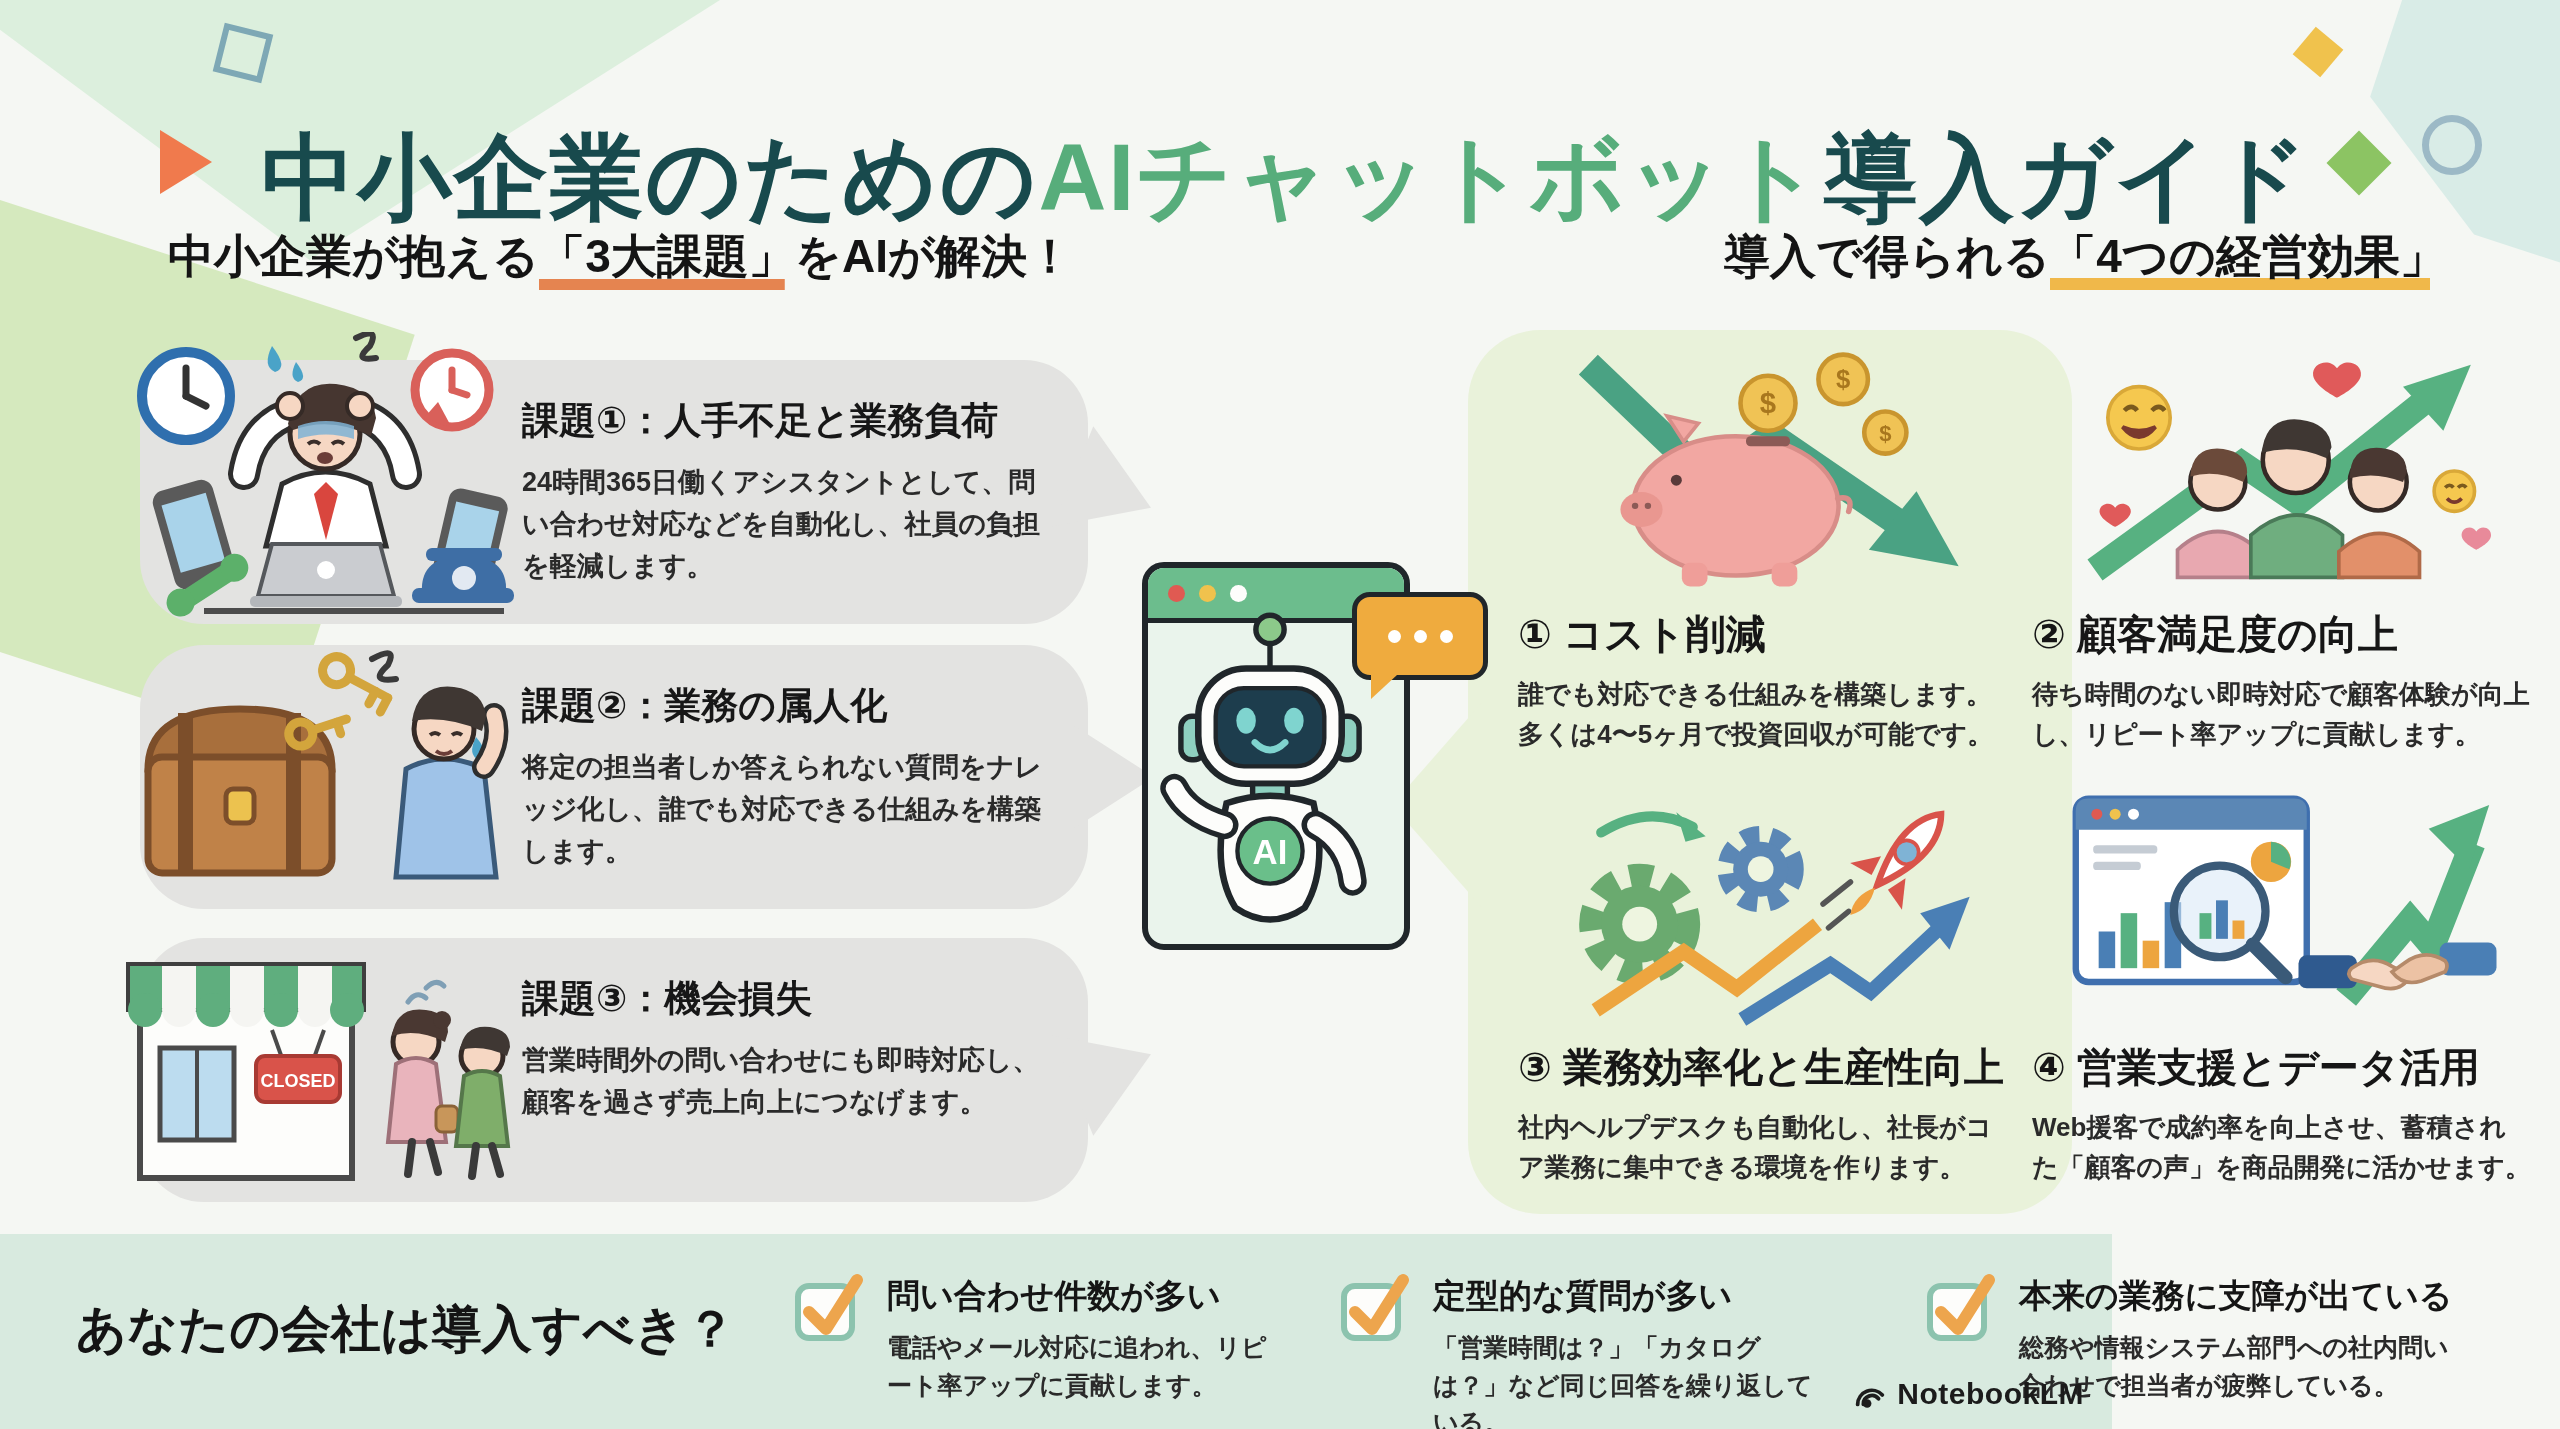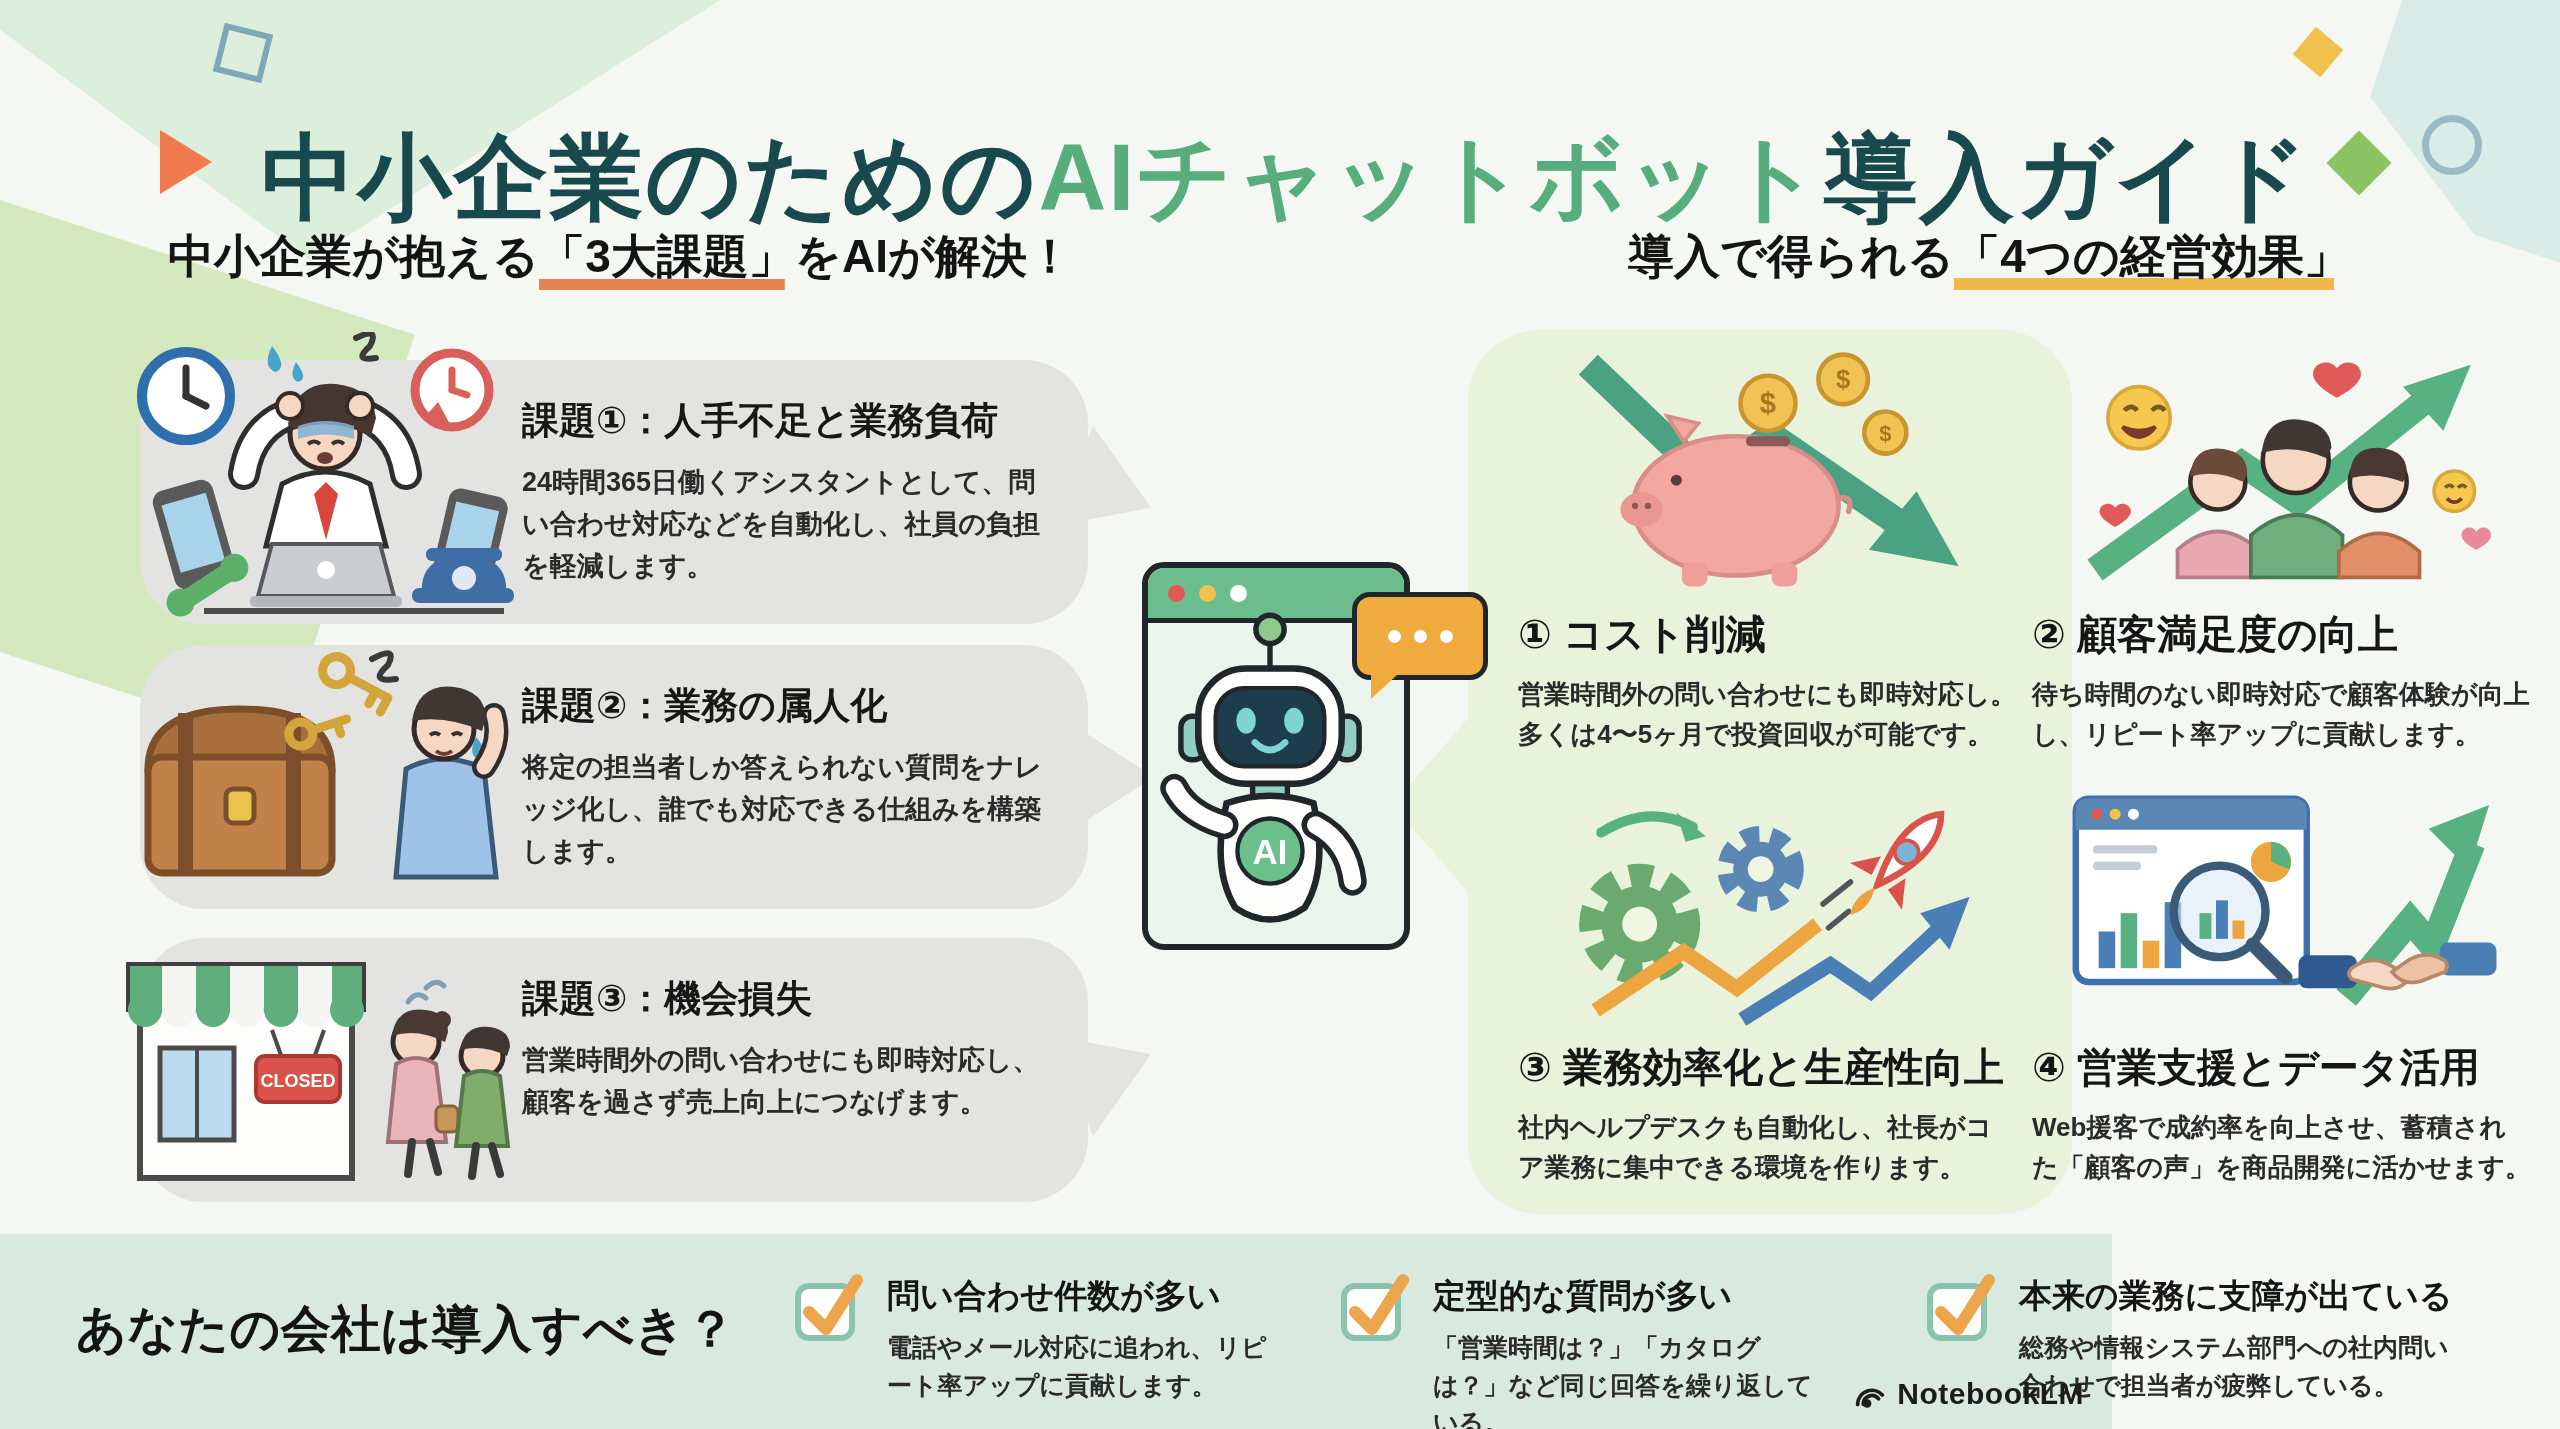--- a/index.html
+++ b/index.html
@@ -81,21 +81,21 @@
   <div class="deco diamond-teal"></div>
   <div class="deco hex-tr"></div>
   <div class="deco diamond-yellow"></div>
   <div class="deco diamond-green"></div>
   <div class="deco circle-o"></div>
 
   <h1 class="abs main-title"><span>中小企業のための</span><span class="hl">AIチャットボット</span><span>導入ガイド</span></h1>
 
   <div class="abs section-heading" style="left:168px;top:226px;"><span>中小企業が抱える</span><span class="u-orange">「3大課題」</span><span>をAIが解決！</span></div>
 
-  <div class="abs section-heading" style="left:1628px;top:226px;"><span>導入で得られる</span><span class="u-yellow">「4つの経営効果」</span></div>
+  <div class="abs section-heading" style="left:1724px;top:226px;"><span>導入で得られる</span><span class="u-yellow">「4つの経営効果」</span></div>
 
   <div class="abs green-panel"></div>
   <div class="abs green-notch"></div>
 
   <div class="row row1">
     <svg class="row-illu" viewBox="0 0 408 300">
       <circle cx="66" cy="64" r="44" fill="#fff" stroke="#2f6fae" stroke-width="10"></circle>
       <line x1="66" y1="64" x2="66" y2="36" stroke="#333" stroke-width="7" stroke-linecap="round"></line>
       <line x1="66" y1="64" x2="86" y2="74" stroke="#333" stroke-width="7" stroke-linecap="round"></line>
       <circle cx="332" cy="58" r="37" fill="#fff" stroke="#d9605a" stroke-width="9"></circle>
@@ -280,21 +280,21 @@
         <path d="M316 160 q18 -4 12 14" stroke="#d88d88" stroke-width="6" fill="none" stroke-linecap="round"></path>
         <circle cx="240" cy="56" r="30" fill="#f0c355" stroke="#c9952e" stroke-width="5"></circle>
         <text x="240" y="67" font-size="32" font-weight="bold" fill="#a8771e" text-anchor="middle">$</text>
         <circle cx="322" cy="30" r="27" fill="#f0c355" stroke="#c9952e" stroke-width="5"></circle>
         <text x="322" y="40" font-size="28" font-weight="bold" fill="#a8771e" text-anchor="middle">$</text>
         <circle cx="368" cy="88" r="23" fill="#f0c355" stroke="#c9952e" stroke-width="5"></circle>
         <text x="368" y="97" font-size="24" font-weight="bold" fill="#a8771e" text-anchor="middle">$</text>
       </svg>
     </div>
     <div class="benefit-title">① コスト削減</div>
-    <div class="benefit-body">営業時間外の問い合わせにも即時対応し。多くは4〜5ヶ月で投資回収が可能です。</div>
+    <div class="benefit-body">誰でも対応できる仕組みを構築します。多くは4〜5ヶ月で投資回収が可能です。</div>
   </div>
 
   <div class="benefit b2">
     <div class="benefit-icon">
       <svg viewBox="0 0 480 260" width="440" height="250">
         <path d="M36 238 L196 122 L258 164 L408 44" stroke="#57b181" stroke-width="28" fill="none"></path>
         <polygon points="446,14 372,38 416,86" fill="#57b181"></polygon>
         <circle cx="84" cy="72" r="34" fill="#f5c84f" stroke="#d9a838" stroke-width="4"></circle>
         <path d="M68 64 q8 -8 14 0" stroke="#7a5a1e" stroke-width="5" fill="none"></path>
         <path d="M98 64 q8 -8 14 0" stroke="#7a5a1e" stroke-width="5" fill="none"></path>

